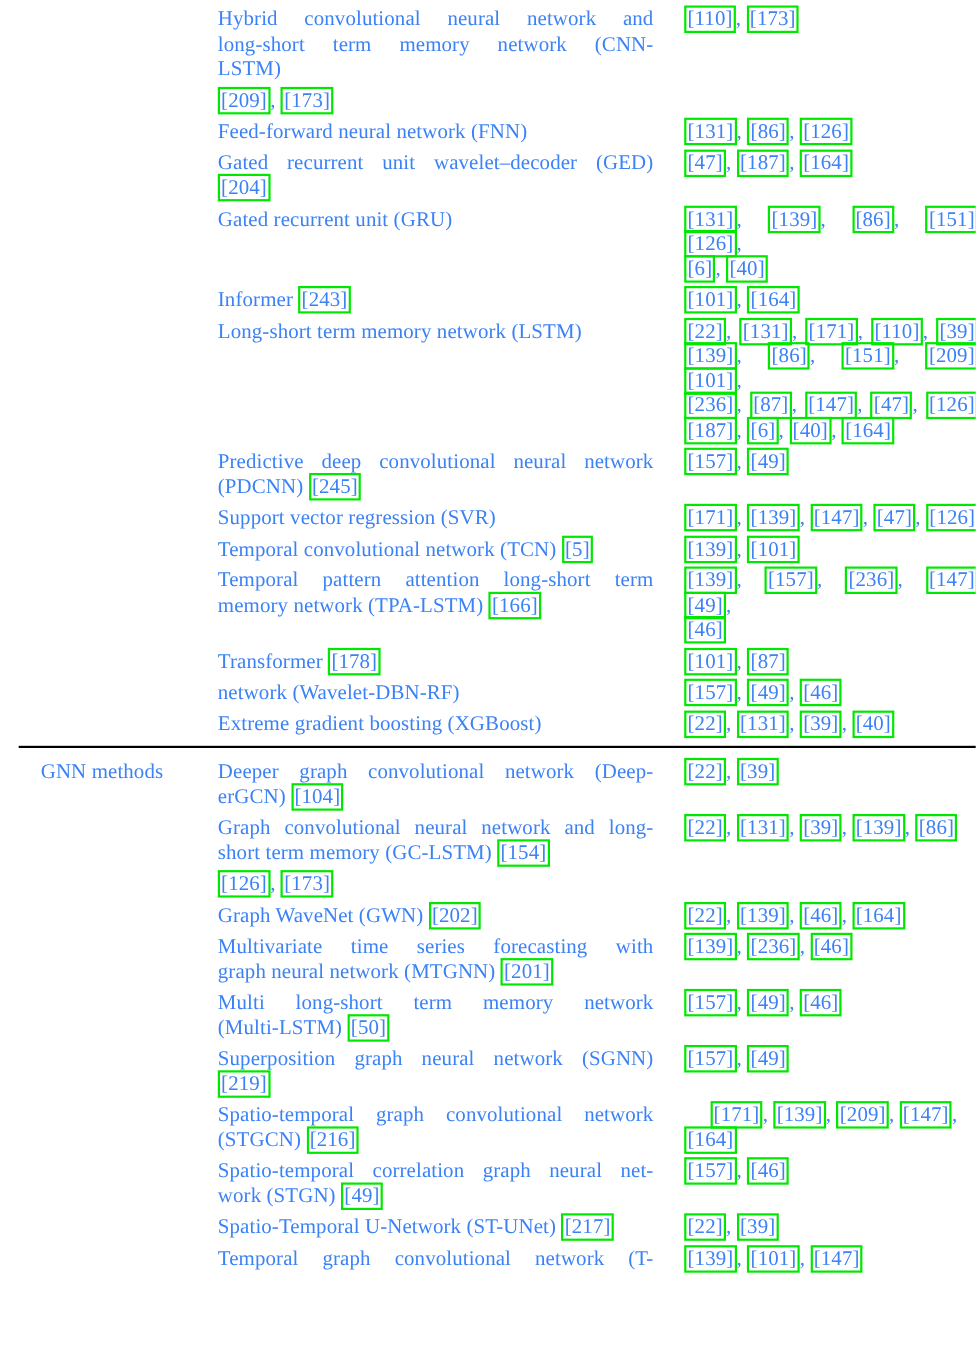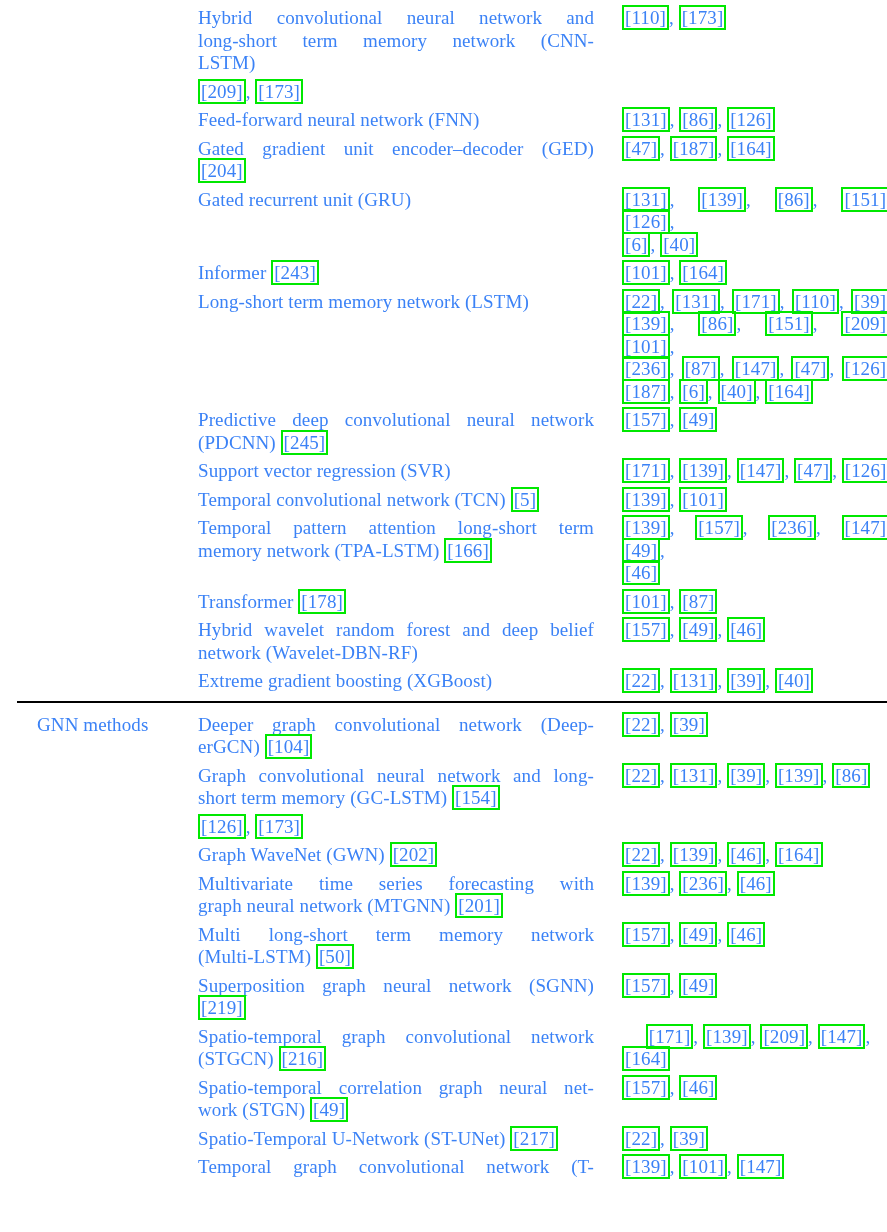--- a/index.html
+++ b/index.html
@@ -72,21 +72,21 @@
             <div class="method-cell">
               <div class="tline last">Feed-forward neural network (FNN)</div>
             </div>
             <div class="cites-cell">
               <div class="tline last"><span class="cite">[131]</span>, <span class="cite">[86]</span>, <span class="cite">[126]</span></div>
             </div>
           </div>
           <div class="row">
             <div class="label-cell"></div>
             <div class="method-cell">
-              <div class="tline just">Gated gradient unit encoder–decoder (GED)</div>
+              <div class="tline just">Gated recurrent unit wavelet–decoder (GED)</div>
               <div class="tline last"><span class="cite">[204]</span></div>
             </div>
             <div class="cites-cell">
               <div class="tline last"><span class="cite">[47]</span>, <span class="cite">[187]</span>, <span class="cite">[164]</span></div>
             </div>
           </div>
           <div class="row">
             <div class="label-cell"></div>
             <div class="method-cell">
               <div class="tline last">Gated recurrent unit (GRU)</div>
@@ -161,21 +161,20 @@
             <div class="method-cell">
               <div class="tline last">Transformer <span class="cite">[178]</span></div>
             </div>
             <div class="cites-cell">
               <div class="tline last"><span class="cite">[101]</span>, <span class="cite">[87]</span></div>
             </div>
           </div>
           <div class="row">
             <div class="label-cell"></div>
             <div class="method-cell">
-              <div class="tline just">Hybrid wavelet random forest and deep belief</div>
               <div class="tline last">network (Wavelet-DBN-RF)</div>
             </div>
             <div class="cites-cell">
               <div class="tline last"><span class="cite">[157]</span>, <span class="cite">[49]</span>, <span class="cite">[46]</span></div>
             </div>
           </div>
           <div class="row">
             <div class="label-cell"></div>
             <div class="method-cell">
               <div class="tline last">Extreme gradient boosting (XGBoost)</div>

